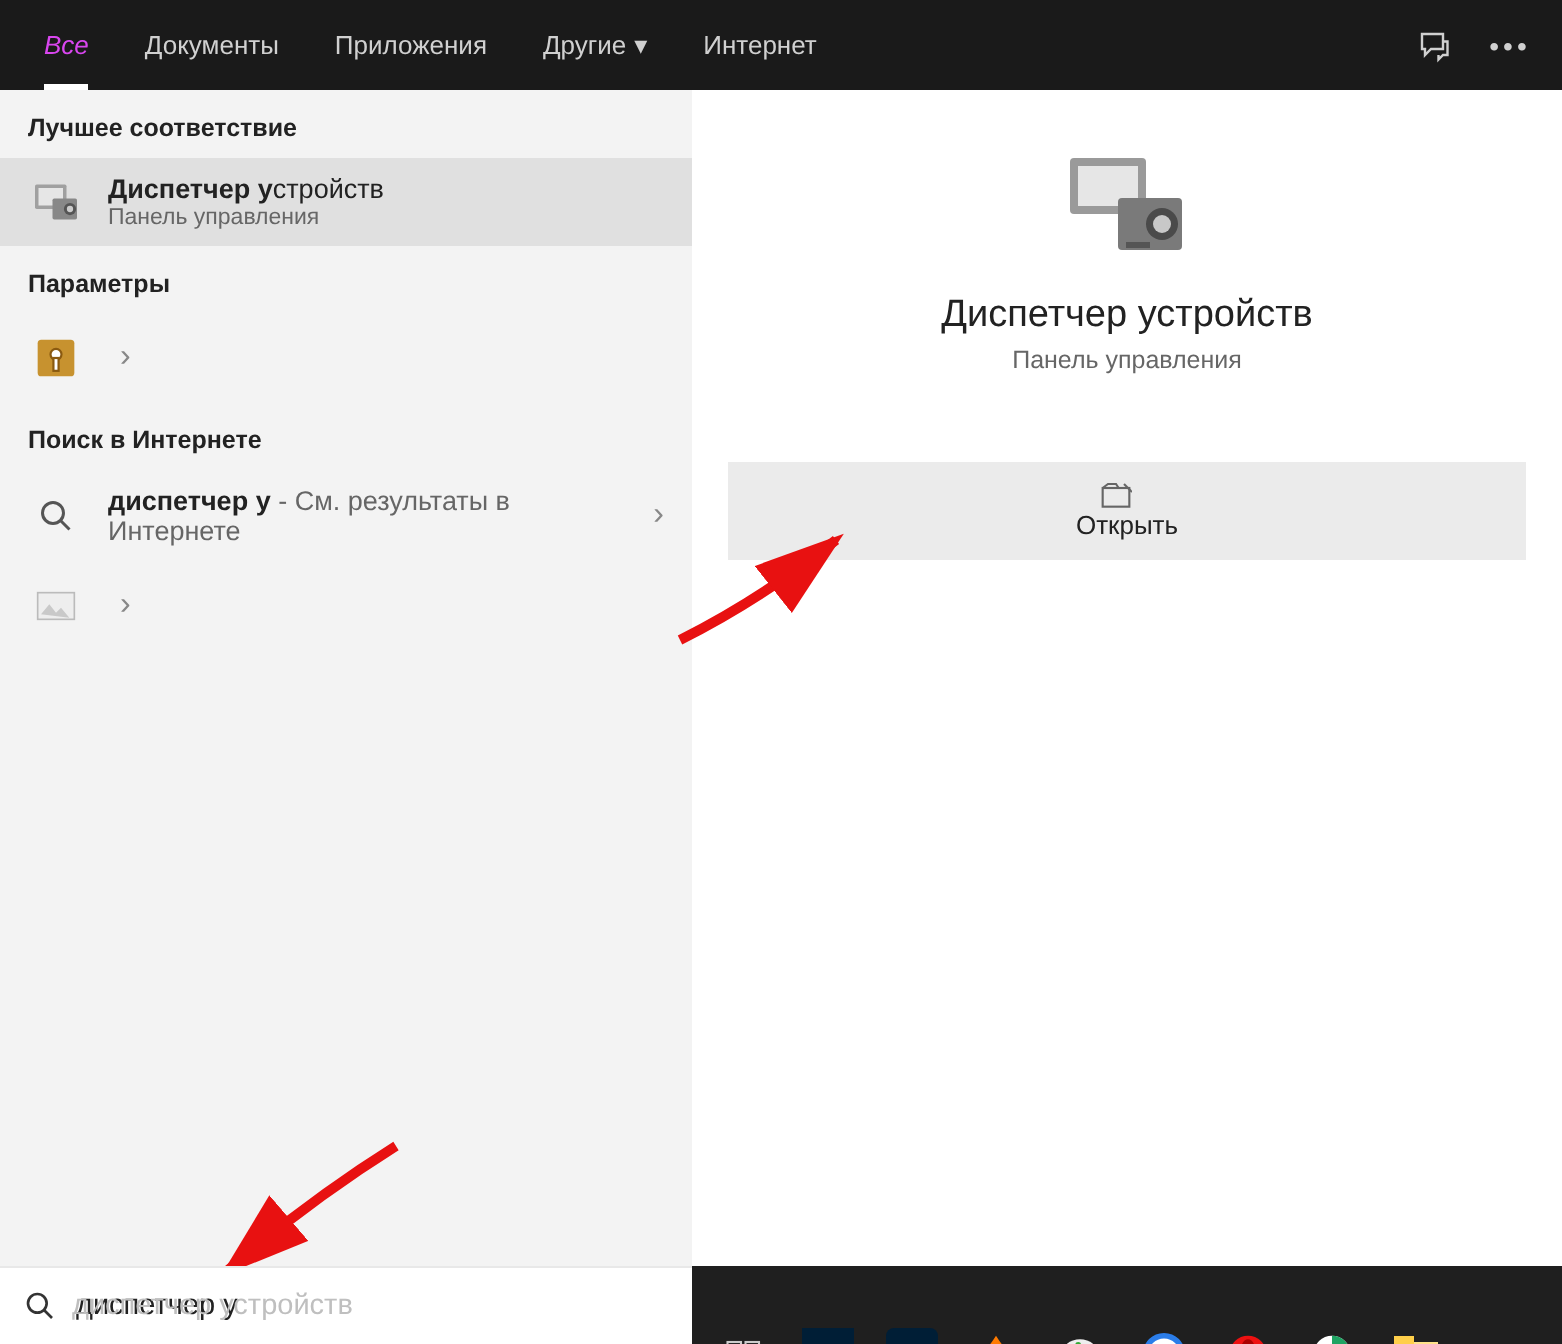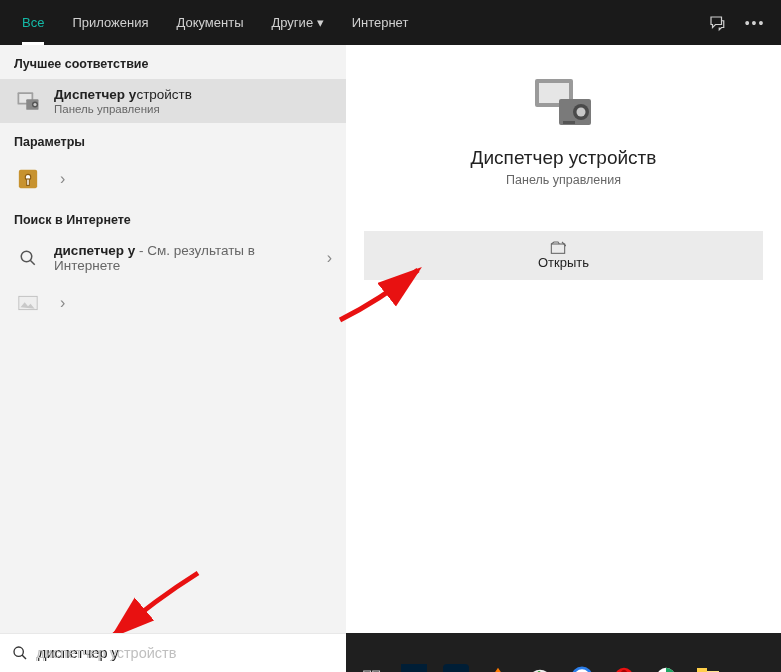--- a/index.html
+++ b/index.html
@@ -1,21 +1,21 @@
 <!DOCTYPE html>
 <html><head>
 <meta charset="utf-8">
 <style>
 * { margin: 0; padding: 0; box-sizing: border-box; font-family: "Segoe UI", Tahoma, sans-serif; }
 body { width: 781px; height: 672px; overflow: hidden; background: #fff; position: relative; }
 
 .header { background: #1a1a1a; height: 45px; display: flex; align-items: center; padding: 0 8px; color: #d0d0d0; }
 .tabs { display: flex; align-items: center; gap: 0; height: 100%; }
 .tab { font-size: 13px; padding: 0 14px; height: 100%; display: flex; align-items: center; cursor: pointer; position: relative; }
-.tab.active { color: #14b8a6; }
+.tab.active { color: #d946ef; font-style: italic; }
 .tab.active::after { content: ""; position: absolute; bottom: 0; left: 14px; right: 14px; height: 3px; background: #fff; }
 .chevron { margin-left: 4px; }
 .header-right { margin-left: auto; display: flex; align-items: center; gap: 18px; padding-right: 8px; }
 .header-icon { width: 20px; height: 20px; display: flex; align-items: center; justify-content: center; color: #d0d0d0; cursor: pointer; }
 .dots { letter-spacing: 2px; font-size: 14px; }
 
 .main { display: flex; height: 588px; justify-content: center; }
 .left { width: 346px; background: #f3f3f3; overflow: hidden; }
 .right { flex: 1; background: #fff; padding: 18px; }
 
@@ -52,24 +52,24 @@
 </style>
 </head>
 <body>
 
 <div class="header">
   <div class="tabs">
     <div class="tab active">
         <span>Все</span>
       </div>
     <div class="tab">
+        <span>Документы</span>
+      </div>
+    <div class="tab">
         <span>Приложения</span>
-      </div>
-    <div class="tab">
-        <span>Документы</span>
       </div>
     <div class="tab">
         <span>Другие</span>
         <span class="chevron">▾</span>
       </div>
     <div class="tab">
         <span>Интернет</span>
       </div>
   </div>
   <div class="header-right">

